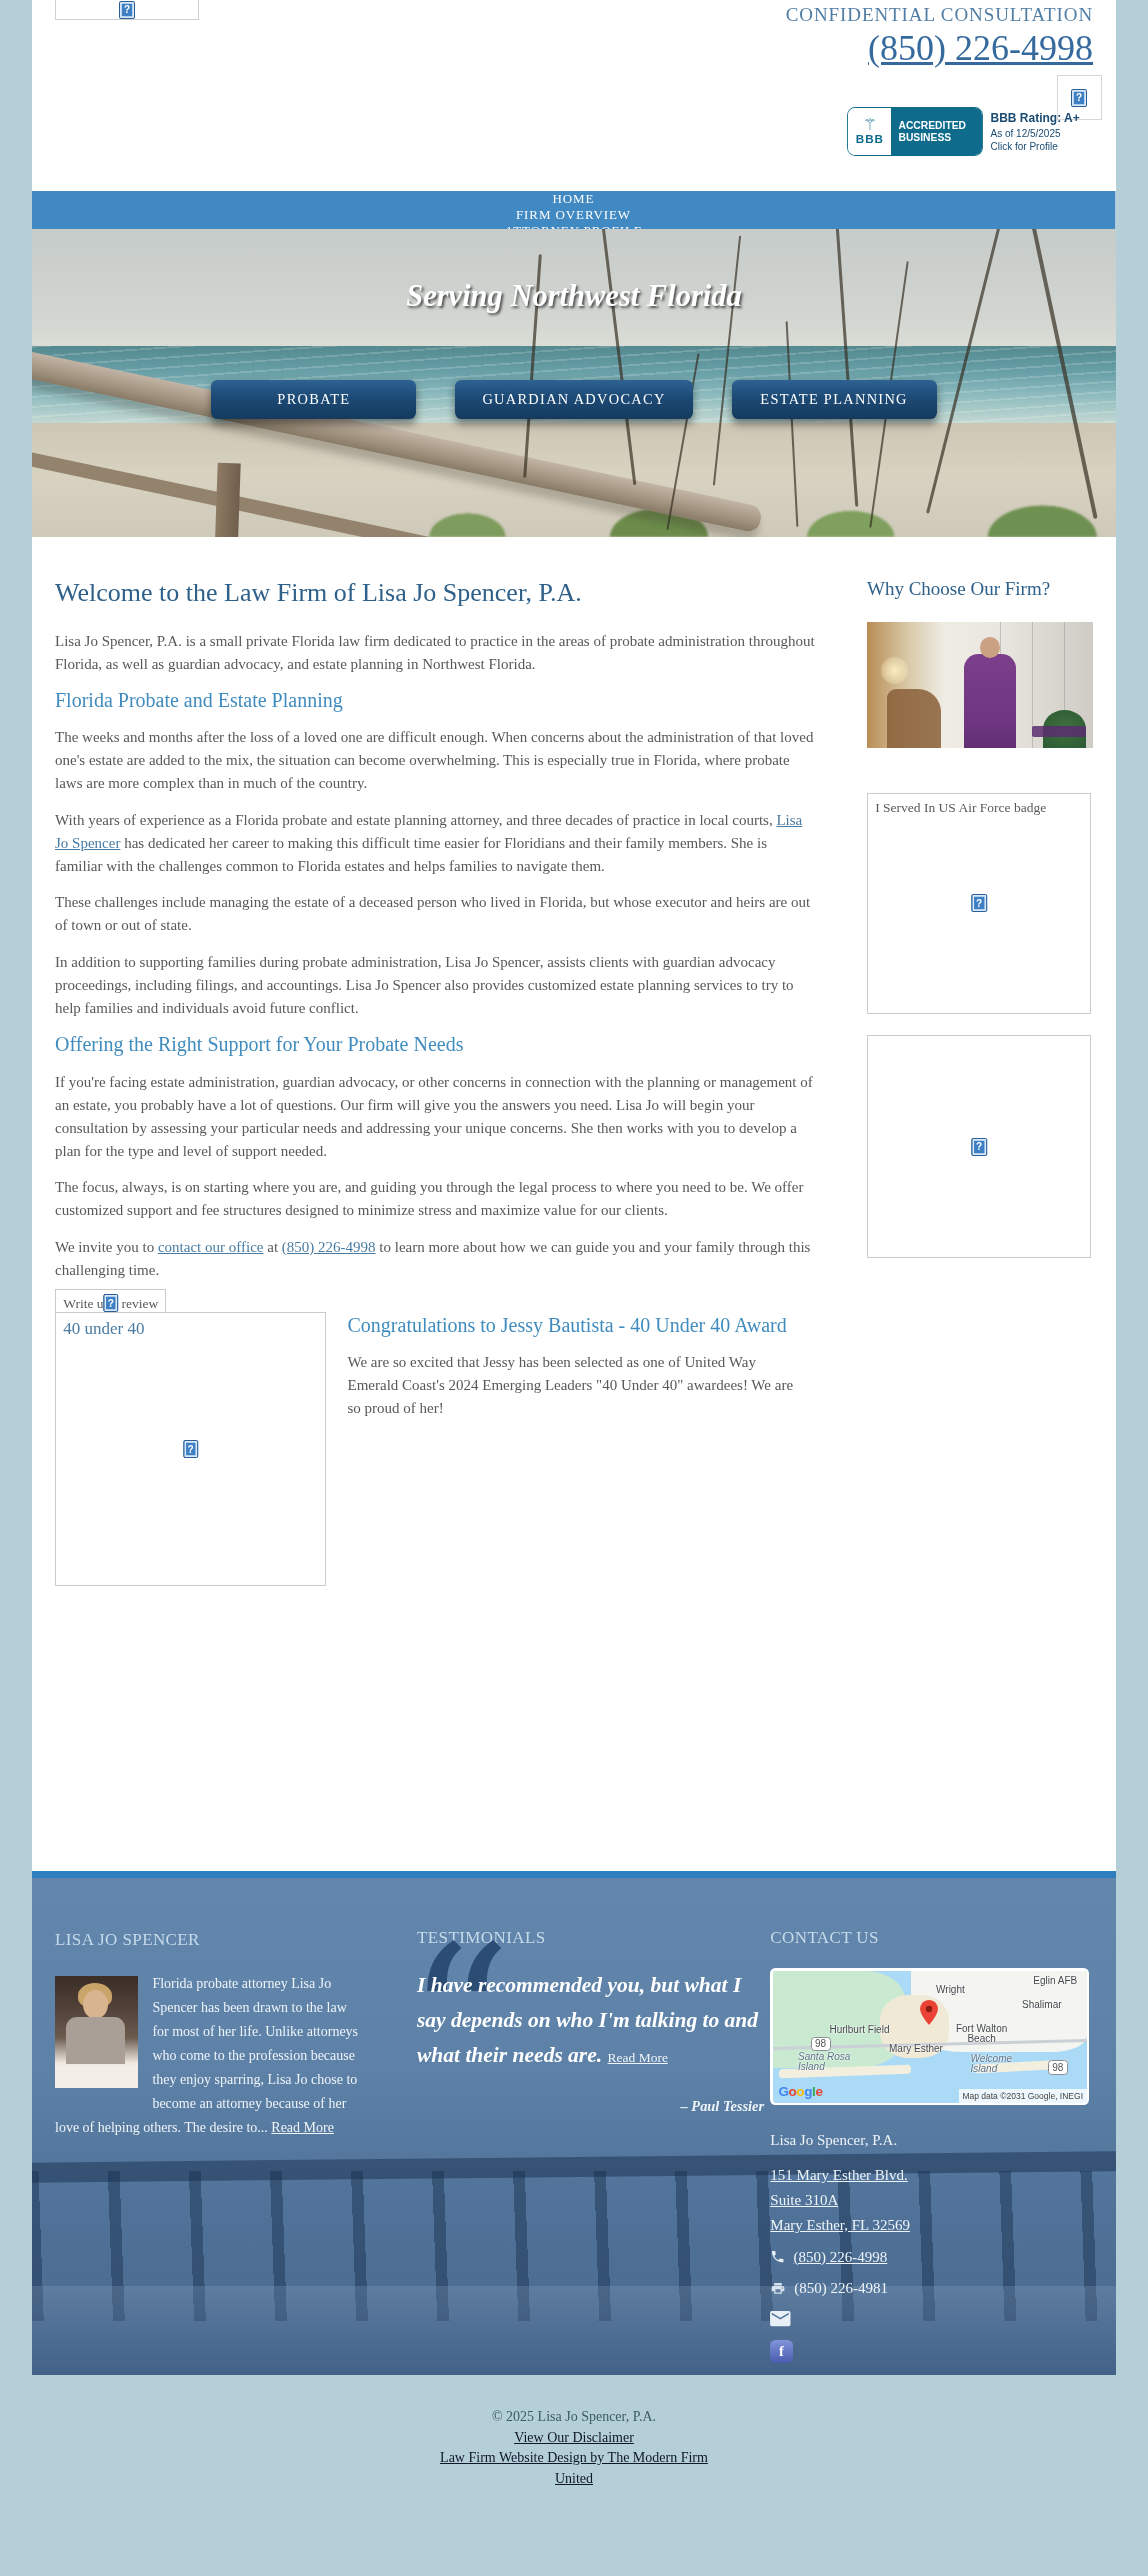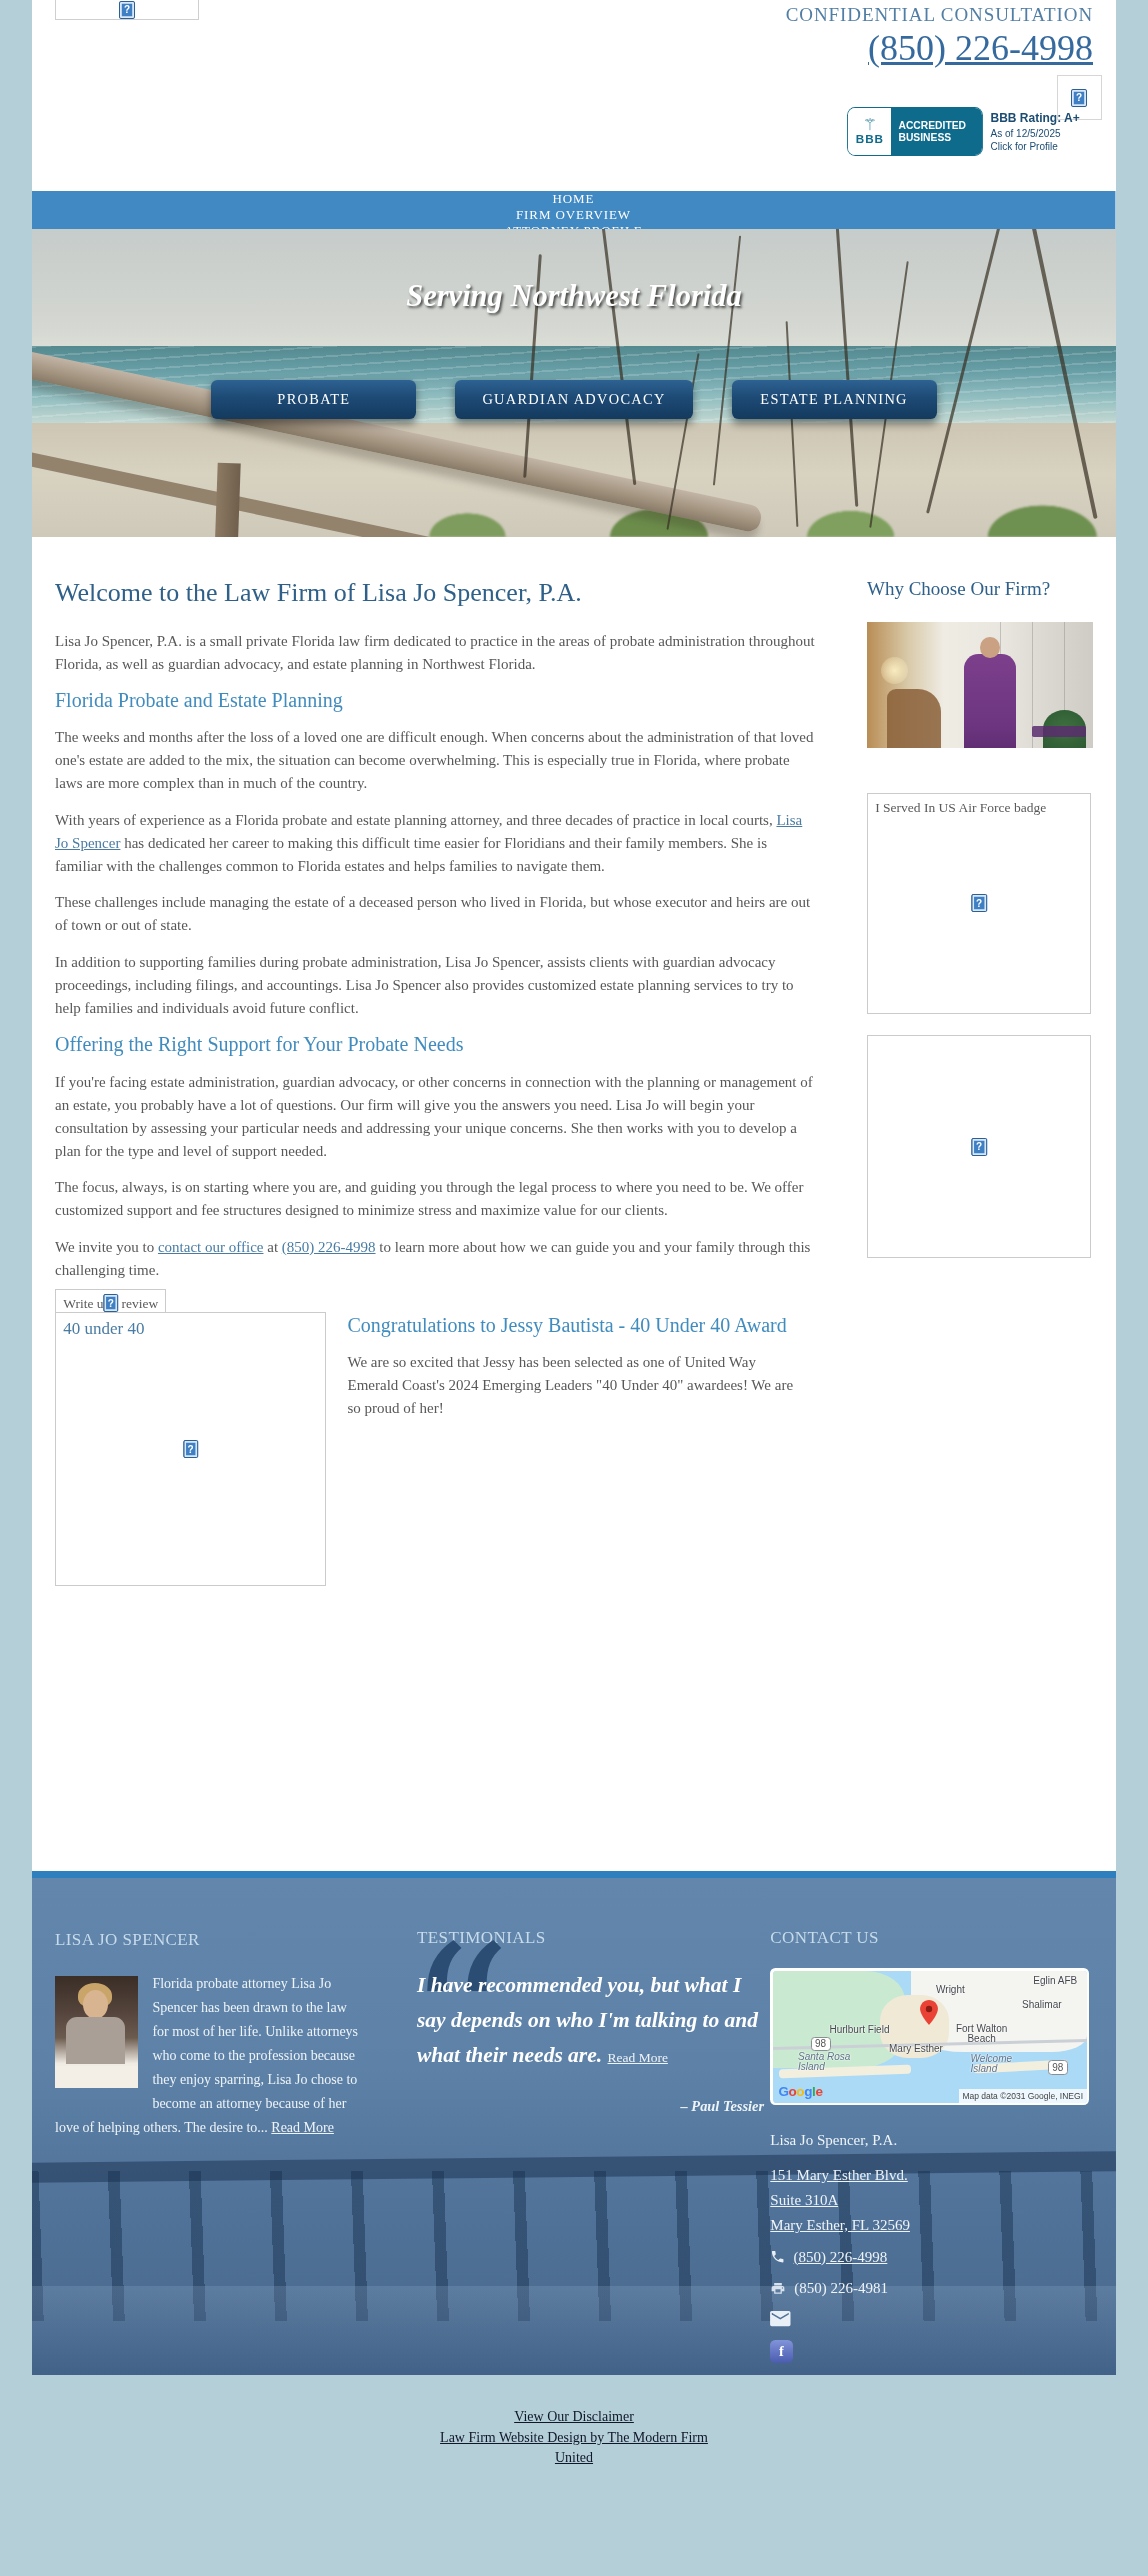--- a/index.html
+++ b/index.html
@@ -325,17 +325,18 @@
             </svg>
         </div>
         <div class="fb">f</div>
       </div>
 
     </div>
   </footer>
 </div>
 
 <div class="bottom-strip">
+  <div>© 2025 Lisa Jo Spencer, P.A.</div>
   <div><a>View Our Disclaimer</a></div>
   <div><a>Law Firm Website Design by The Modern Firm</a></div>
   <div><a>United</a></div>
 </div>
 
 
 </body></html>

